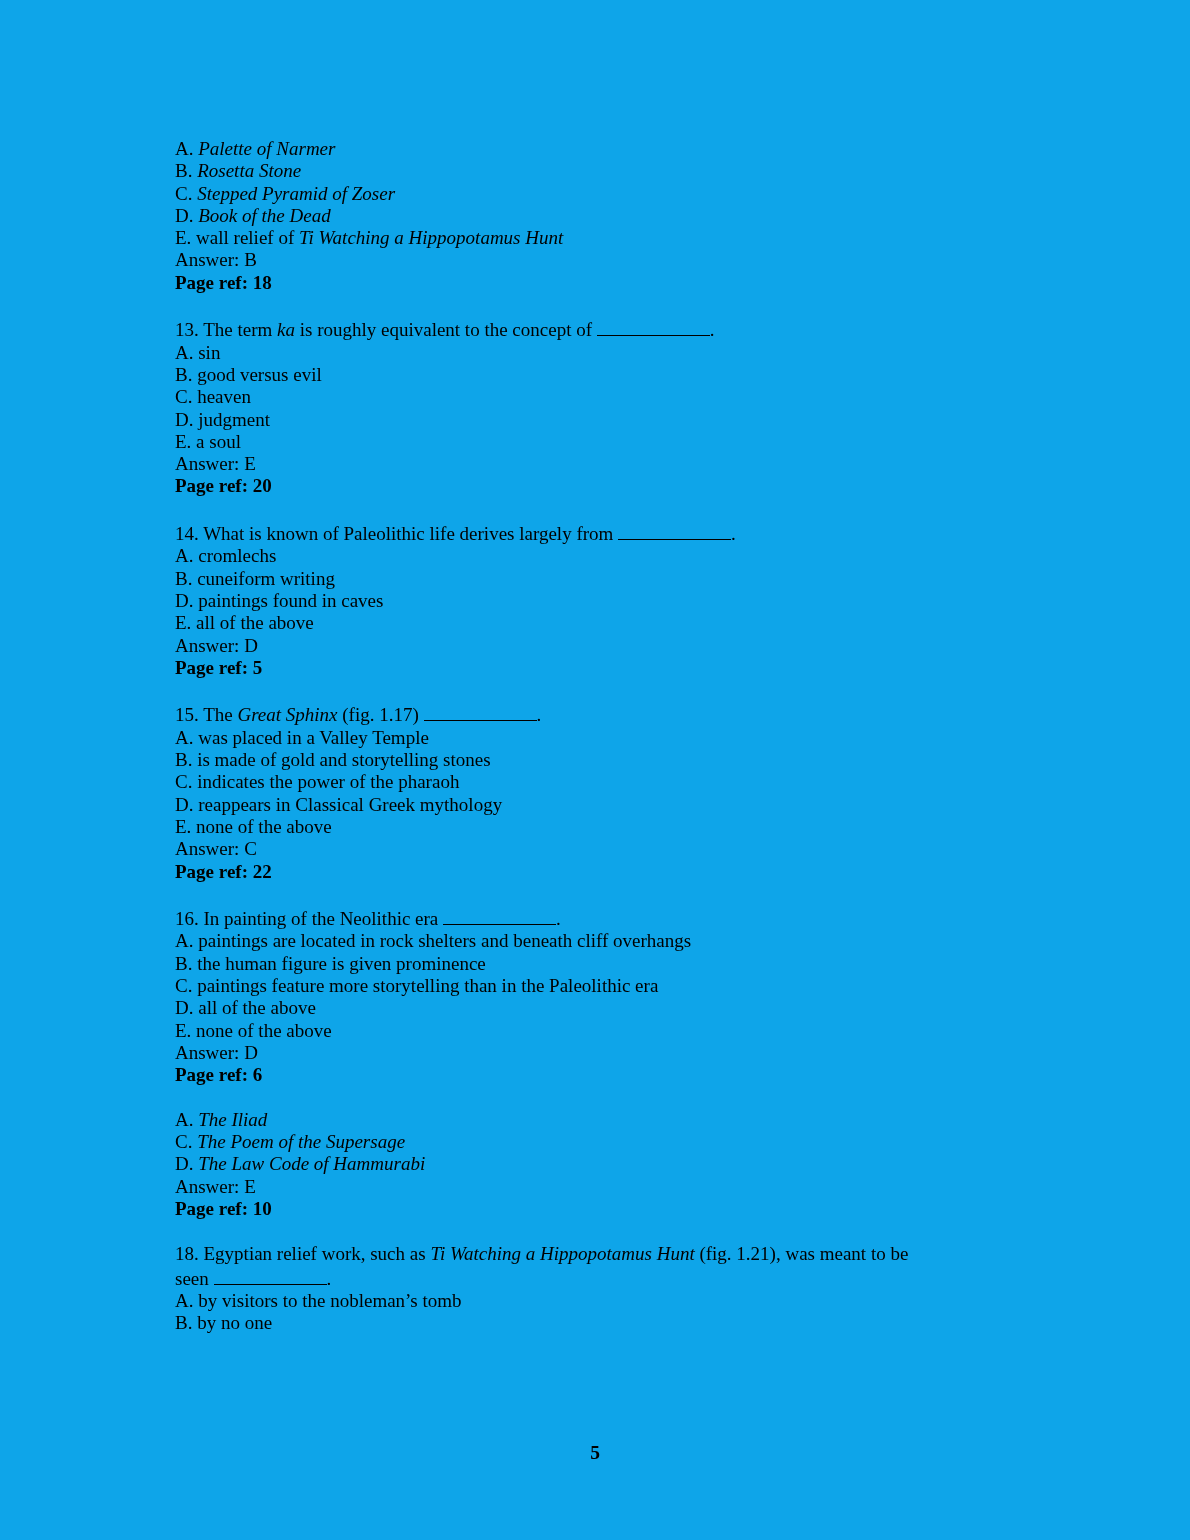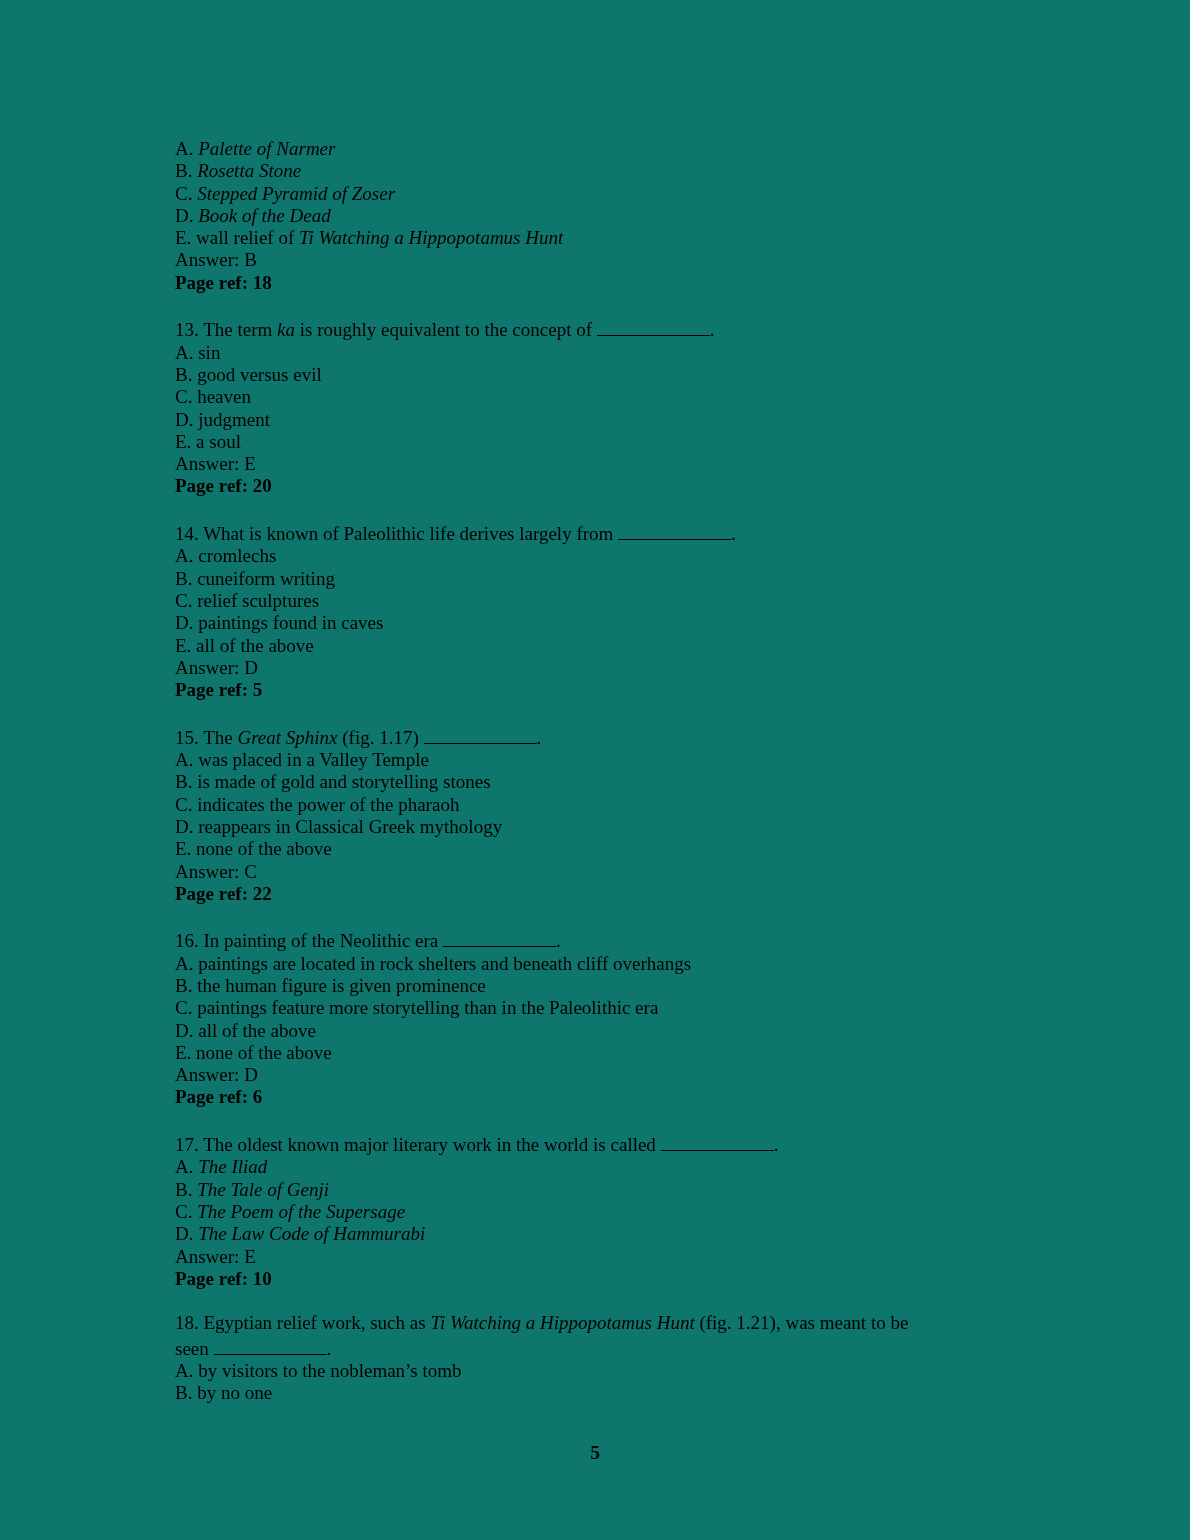--- a/index.html
+++ b/index.html
@@ -4,21 +4,21 @@
 <style>
   html, body {
     margin: 0;
     padding: 0;
     background: #ffffff;
   }
   .page {
     position: relative;
     width: 1190px;
     height: 1540px;
-    background: #0f766e;
+    background: #0ea5e9;
     color: #000000;
     font-family: "Liberation Serif", "DejaVu Serif", serif;
     overflow: hidden;
   }
   .content {
     position: absolute;
     left: 175px;
     top: 138px;
     width: 852px;
     font-size: 19px;
@@ -71,21 +71,20 @@
         <div class="line"><span>C. heaven</span></div>
         <div class="line"><span>D. judgment</span></div>
         <div class="line"><span>E. a soul</span></div>
         <div class="line"><span>Answer: E</span></div>
         <div class="line"><span class="bd">Page ref: 20</span></div>
       </div>
       <div class="block">
         <div class="line"><span>14. What is known of Paleolithic life derives largely from </span><span class="blank"></span><span>.</span></div>
         <div class="line"><span>A. cromlechs</span></div>
         <div class="line"><span>B. cuneiform writing</span></div>
-        <div class="line"><span>C. relief sculptures</span></div>
         <div class="line"><span>D. paintings found in caves</span></div>
         <div class="line"><span>E. all of the above</span></div>
         <div class="line"><span>Answer: D</span></div>
         <div class="line"><span class="bd">Page ref: 5</span></div>
       </div>
       <div class="block">
         <div class="line"><span>15. The </span><span class="it">Great Sphinx</span><span> (fig. 1.17) </span><span class="blank"></span><span>.</span></div>
         <div class="line"><span>A. was placed in a Valley Temple</span></div>
         <div class="line"><span>B. is made of gold and storytelling stones</span></div>
         <div class="line"><span>C. indicates the power of the pharaoh</span></div>
@@ -98,23 +97,21 @@
         <div class="line"><span>16. In painting of the Neolithic era </span><span class="blank"></span><span>.</span></div>
         <div class="line"><span>A. paintings are located in rock shelters and beneath cliff overhangs</span></div>
         <div class="line"><span>B. the human figure is given prominence</span></div>
         <div class="line"><span>C. paintings feature more storytelling than in the Paleolithic era</span></div>
         <div class="line"><span>D. all of the above</span></div>
         <div class="line"><span>E. none of the above</span></div>
         <div class="line"><span>Answer: D</span></div>
         <div class="line"><span class="bd">Page ref: 6</span></div>
       </div>
       <div class="block">
-        <div class="line"><span>17. The oldest known major literary work in the world is called </span><span class="blank"></span><span>.</span></div>
         <div class="line"><span>A. </span><span class="it">The Iliad</span></div>
-        <div class="line"><span>B. </span><span class="it">The Tale of Genji</span></div>
         <div class="line"><span>C. </span><span class="it">The Poem of the Supersage</span></div>
         <div class="line"><span>D. </span><span class="it">The Law Code of Hammurabi</span></div>
         <div class="line"><span>Answer: E</span></div>
         <div class="line"><span class="bd">Page ref: 10</span></div>
       </div>
       <div class="block">
         <div class="line"><span>18. Egyptian relief work, such as </span><span class="it">Ti Watching a Hippopotamus Hunt</span><span> (fig. 1.21), was meant to be</span></div>
         <div class="line"><span>seen </span><span class="blank"></span><span>.</span></div>
         <div class="line"><span>A. by visitors to the nobleman’s tomb</span></div>
         <div class="line"><span>B. by no one</span></div>

